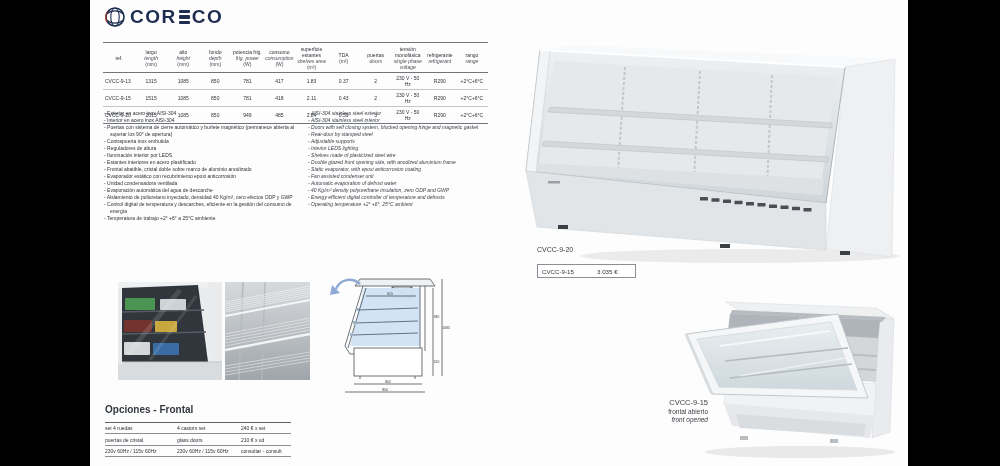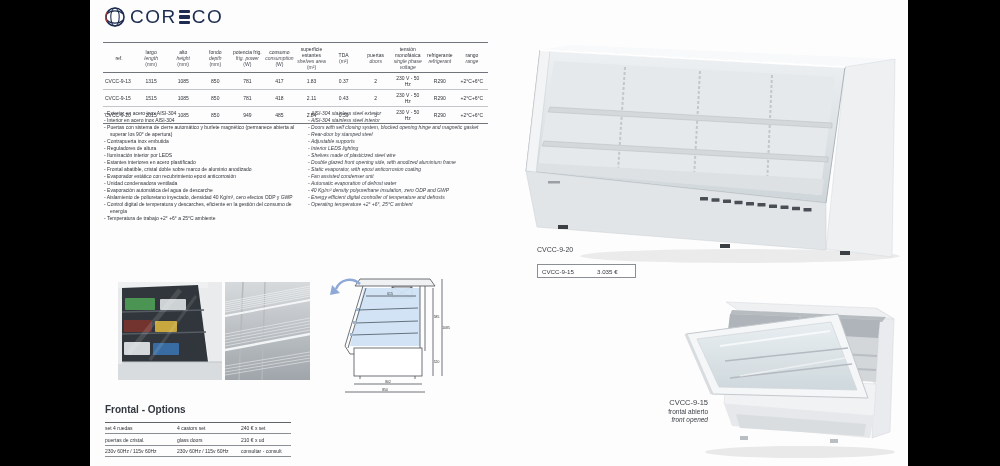--- a/index.html
+++ b/index.html
@@ -2,21 +2,21 @@
 <html><head>
 <meta charset="utf-8">
 <style>
   html,body{margin:0;padding:0;background:#000;width:1000px;height:466px;overflow:hidden;
     font-family:"Liberation Sans",sans-serif;-webkit-text-size-adjust:100%;}
   .stage{position:relative;width:1000px;height:466px;background:#000;}
   .page{position:absolute;left:90px;top:0;width:818px;height:466px;background:#fdfdfd;overflow:hidden;}
 
   
   .logo{position:absolute;left:14px;top:6px;display:flex;align-items:center;gap:4px;color:#1d2c50;}
-  .logo .word{display:flex;align-items:center;font-weight:normal;font-size:19px;letter-spacing:1.5px;}
+  .logo .word{display:flex;align-items:center;font-weight:bold;font-size:19px;letter-spacing:1.5px;}
   .ebars{display:inline-flex;flex-direction:column;gap:2.5px;margin:0 2px;}
   .ebars i{display:block;width:11px;height:3.2px;background:#1d2c50;border-radius:1px;}
 
   
   .spec{position:absolute;left:13px;top:42px;}
   table{border-collapse:collapse;table-layout:fixed;width:385px;font-size:5px;color:#2e3238;line-height:1.2;}
   thead th{border-top:1px solid #70757c;border-bottom:1px solid #70757c;padding:2.5px 1px;font-weight:normal;
     text-align:center;vertical-align:middle;}
   .h-en{font-style:italic;color:#4a4f56;}
   .h-unit{color:#4a4f56;}
@@ -399,21 +399,21 @@
   <div class="pricebox">
     <span class="m">CVCC-9-15</span>
     <span>3.035 €</span>
   </div>
   <div class="openlbl">
     <div class="m">CVCC-9-15</div>
     <div class="es">frontal abierto</div>
     <div class="en">front opened</div>
   </div>
 
-  <div class="opt-title">Frontal - Options</div>
+  <div class="opt-title">Opciones - Frontal</div>
   <div class="opts">
         <div class="opt-row">
           <span>set 4 ruedas</span>
           <span>4 castors set</span>
           <span>240 € x set</span>
         </div>
         <div class="opt-row">
           <span>puertas de cristal.</span>
           <span>glass doors</span>
           <span>210 € x ud</span>

